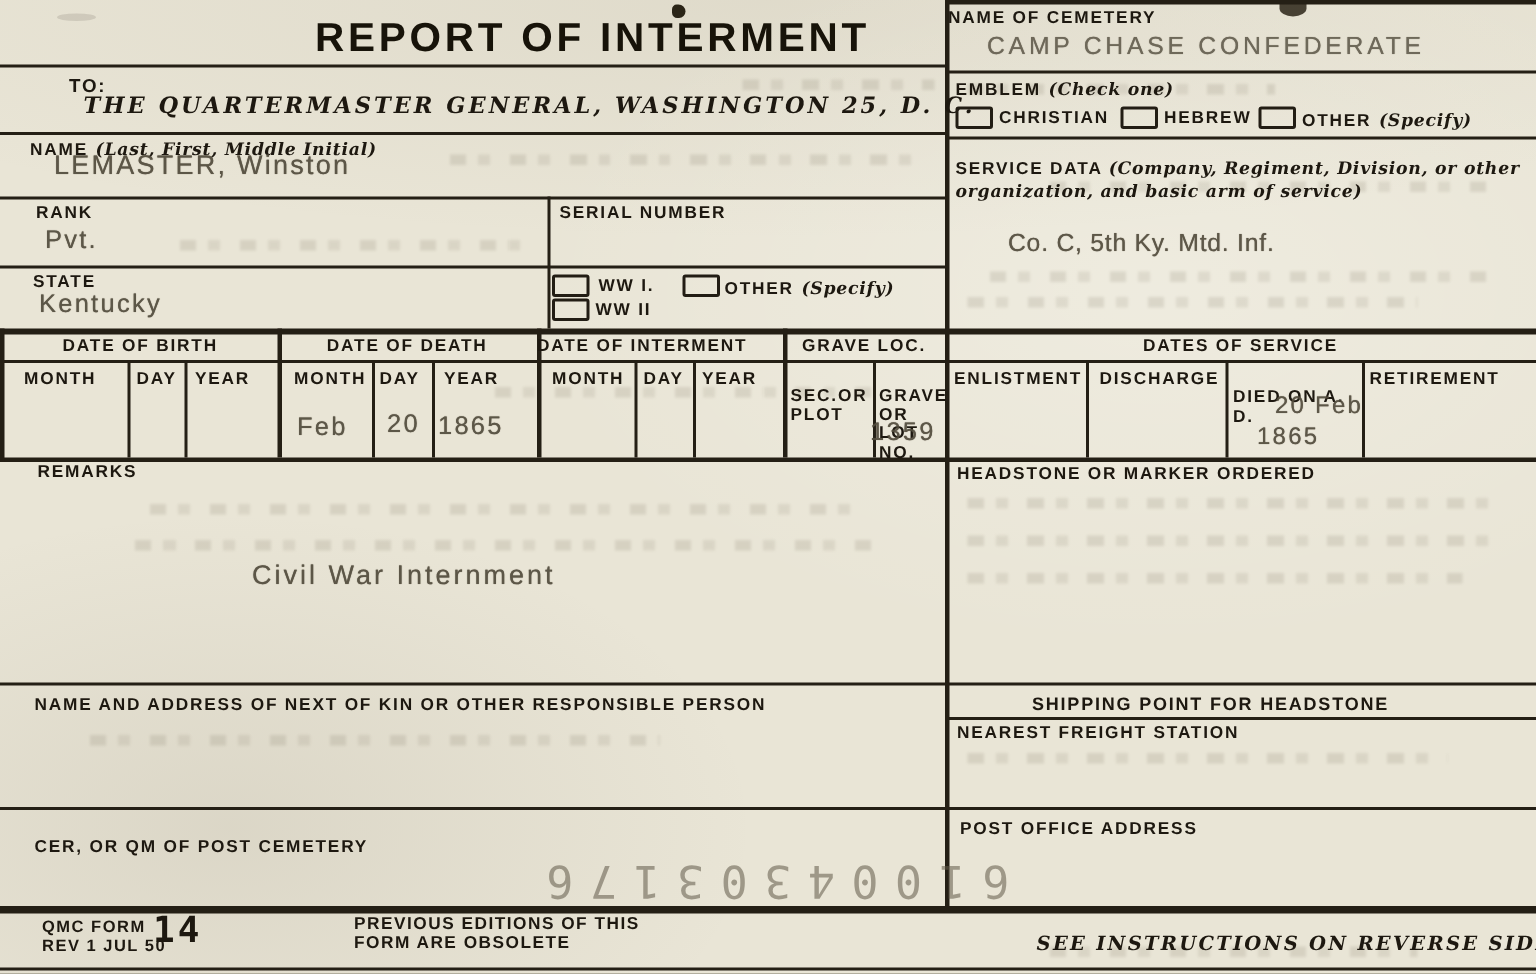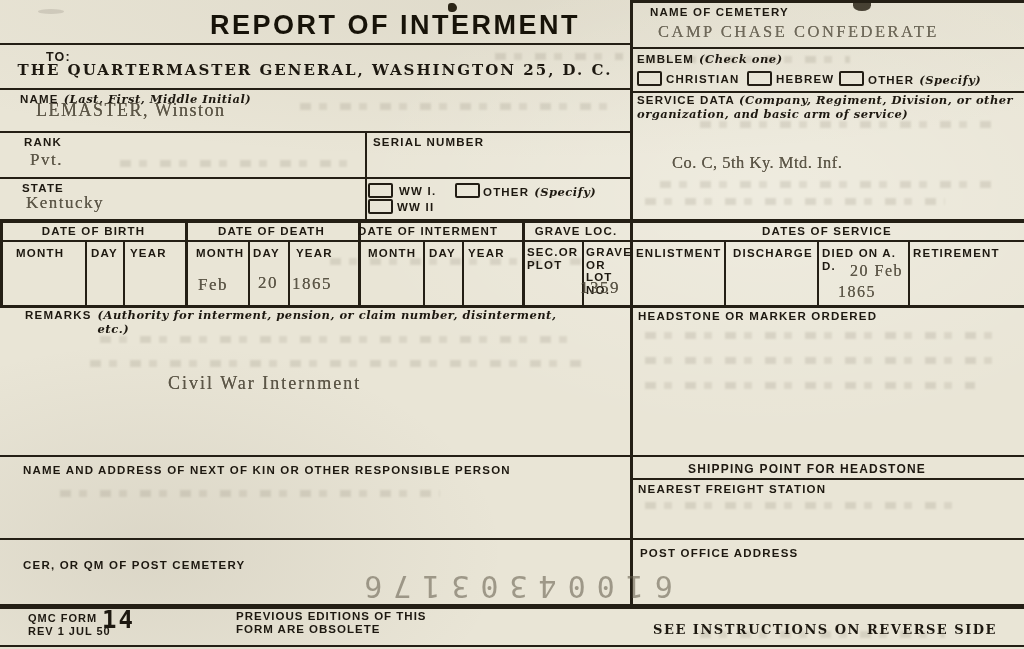--- a/index.html
+++ b/index.html
@@ -7,28 +7,28 @@
     background:
       radial-gradient(ellipse 700px 400px at 75% 30%, rgba(255,255,250,.25), rgba(0,0,0,0) 60%),
       radial-gradient(ellipse 500px 300px at 15% 85%, rgba(120,110,90,.12), rgba(0,0,0,0) 70%),
       radial-gradient(ellipse 900px 200px at 50% 0%, rgba(140,130,105,.10), rgba(0,0,0,0) 80%),
       #e9e5d6;
     font-family:"Liberation Sans",sans-serif;}
   .hl,.vl{position:absolute;background:#241f15;}
   .lab{position:absolute;font-weight:bold;font-size:11.5px;letter-spacing:1.2px;color:#1d1810;white-space:nowrap;}
   .labi{font-family:"DejaVu Serif",serif;font-style:italic;font-weight:bold;letter-spacing:.5px;}
   .lab .labi{margin-left:5px;}
-  .wrapblk{white-space:normal;line-height:13.5px;}
+  .wrapblk{white-space:normal;line-height:13.5px;margin-top:12px;}
   .ctr{text-align:center;}
-  .typed{position:absolute;font-family:Liberation Serif, serif;font-size:17px;
+  .typed{position:absolute;font-family:Liberation Sans, sans-serif;font-size:17px;
     letter-spacing:1.5px;color:#514b3c;white-space:nowrap;text-shadow:0 0 .6px #5a5344;opacity:.92;}
   .cb{position:absolute;width:21px;height:11px;border:2px solid #221d14;border-radius:2px;}
   .title{position:absolute;left:60px;top:10px;width:520px;text-align:right;font-weight:bold;
     font-size:27px;letter-spacing:2.5px;color:#171309;}
-  .serifb{position:absolute;font-family:"DejaVu Serif",serif;font-weight:bold;color:#1d1810;}
+  .serifb{position:absolute;font-family:"DejaVu Serif",serif;font-style:italic;font-weight:bold;color:#1d1810;margin-left:38px;}
   .bleed{position:absolute;height:7px;opacity:.45;filter:blur(1px);
     background:repeating-linear-gradient(90deg, rgba(122,114,95,.38) 0 11px, rgba(122,114,95,0) 11px 19px,
       rgba(122,114,95,.30) 19px 27px, rgba(122,114,95,0) 27px 40px);}
   .stamp{position:absolute;left:306px;top:568px;width:414px;height:36px;text-align:center;
     transform:rotate(180deg);font-family:"DejaVu Sans Mono",monospace;font-size:30px;letter-spacing:11px;
     color:rgba(97,90,72,.55);filter:blur(.4px);white-space:nowrap;}
   .speck{position:absolute;background:#2b2517;border-radius:50%;}
   .ftr{position:absolute;font-weight:bold;font-size:11px;letter-spacing:1px;color:#1d1810;white-space:nowrap;}
 </style>
 </head>
@@ -108,21 +108,21 @@
   <div class="typed" style="left:26px;top:193px">Kentucky</div>
   <span class="cb" style="left:368px;top:183px"></span>
   <div class="lab" style="left:399px;top:185px">WW I.</div>
   <span class="cb" style="left:455px;top:183px"></span>
   <div class="lab" style="left:483px;top:185px">
     <span>OTHER</span><span class="labi">(Specify)</span>
   </div>
   <span class="cb" style="left:368px;top:199px"></span>
   <div class="lab" style="left:397px;top:201px">WW II</div>
 
-  <div class="lab" style="left:650px;top:6px">NAME OF CEMETERY</div>
+  <div class="lab" style="left:632px;top:6px">NAME OF CEMETERY</div>
   <div class="typed" style="left:658px;top:22px;font-size:16.5px;letter-spacing:2.5px;opacity:.8">CAMP CHASE CONFEDERATE</div>
 
   <div class="lab" style="left:637px;top:52px">
     <span>EMBLEM</span><span class="labi">(Check one)</span>
   </div>
   <span class="cb" style="left:637px;top:71px"></span>
   <div class="lab" style="left:666px;top:73px">CHRISTIAN</div>
   <span class="cb" style="left:747px;top:71px"></span>
   <div class="lab" style="left:776px;top:73px">HEBREW</div>
   <span class="cb" style="left:839px;top:71px"></span>
@@ -159,21 +159,20 @@
 
   <div class="typed" style="left:198px;top:275px">Feb</div>
   <div class="typed" style="left:258px;top:273px">20</div>
   <div class="typed" style="left:292px;top:274px">1865</div>
   <div class="typed" style="left:580px;top:278px">1359</div>
   <div class="typed" style="left:850px;top:262px;font-size:16px">20 Feb</div>
   <div class="typed" style="left:838px;top:283px;font-size:16px">1865</div>
 
   <div style="position:absolute;left:25px;top:309px;display:flex">
     <span class="lab" style="position:static">REMARKS</span>
-    <span class="lab labi wrapblk" style="position:static;margin-left:6px;width:475px">(Authority for interment, pension, or claim number, disinterment, etc.)</span>
   </div>
   <div class="typed" style="left:168px;top:373px;font-size:18px;letter-spacing:2px">Civil War Internment</div>
 
   <div class="lab" style="left:23px;top:464px">NAME AND ADDRESS OF NEXT OF KIN OR OTHER RESPONSIBLE PERSON</div>
 
   <div class="lab" style="left:638px;top:310px">HEADSTONE OR MARKER ORDERED</div>
 
   <div class="lab ctr" style="left:630px;top:462px;width:354px;font-size:12px">SHIPPING POINT FOR HEADSTONE</div>
   <div class="lab" style="left:638px;top:483px">NEAREST FREIGHT STATION</div>
   <div class="lab" style="left:640px;top:547px">POST OFFICE ADDRESS</div>

